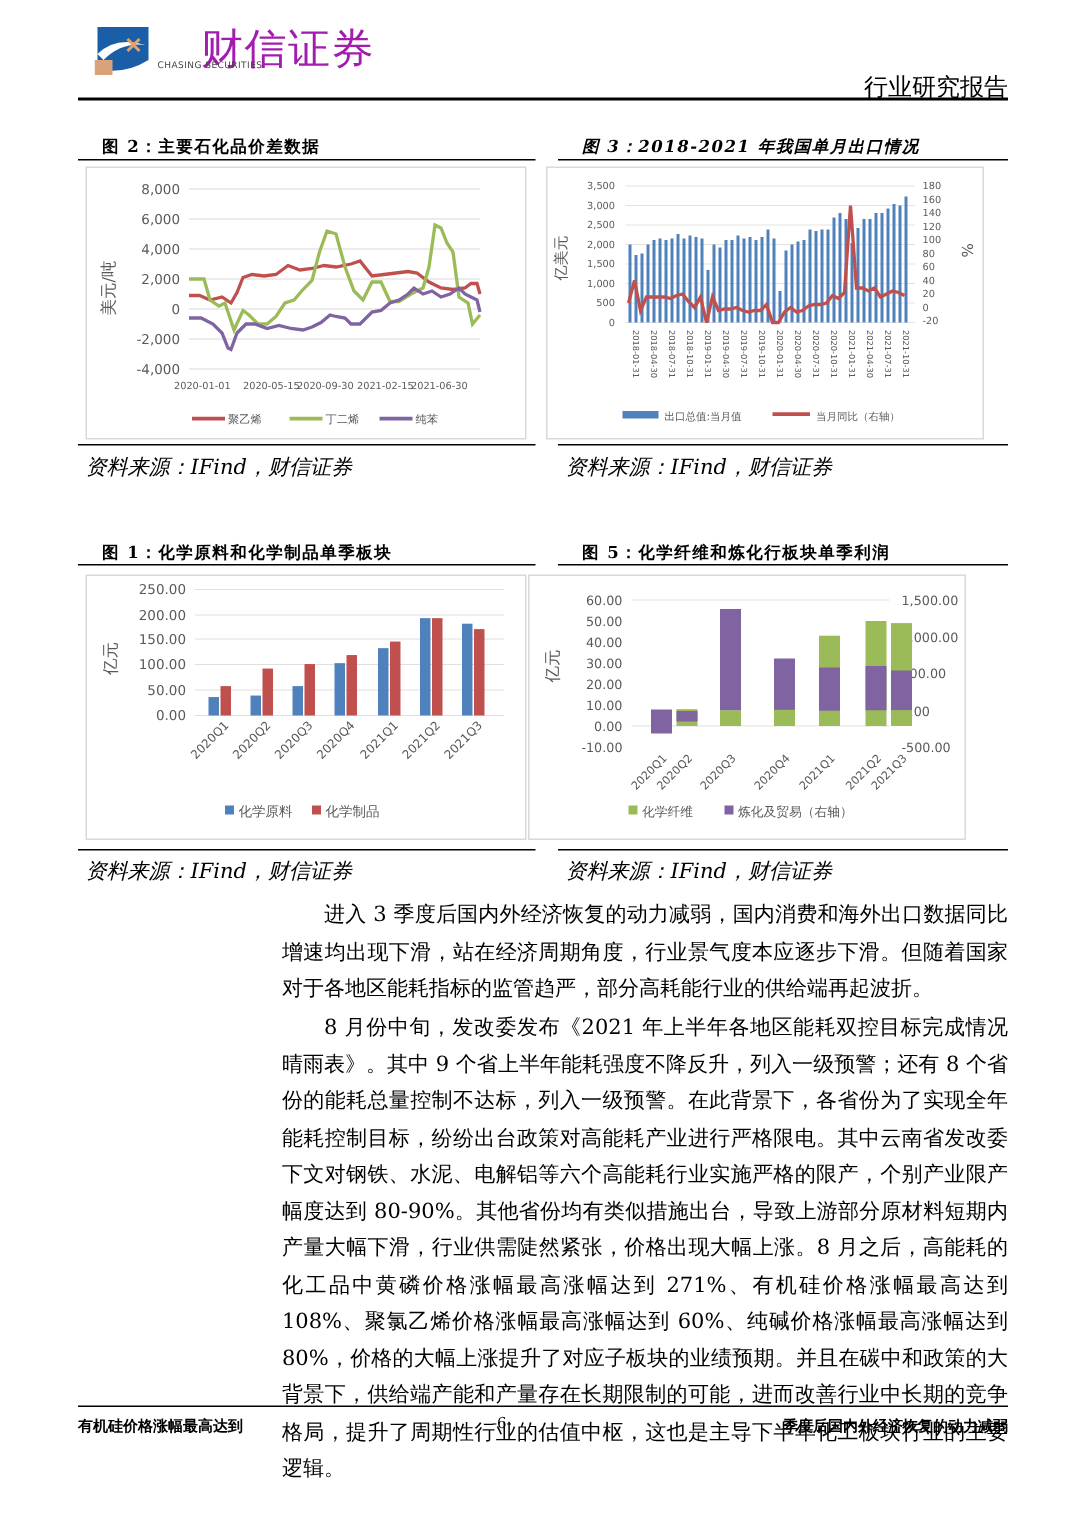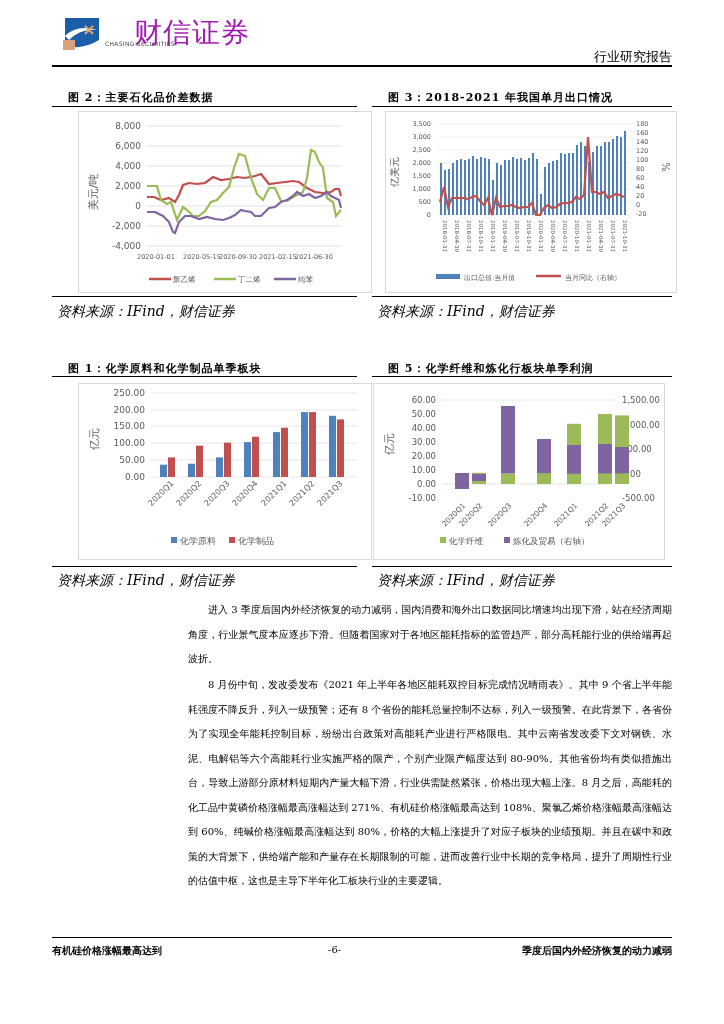--- a/index.html
+++ b/index.html
@@ -3,29 +3,29 @@
 <meta charset="utf-8">
 <style>
   html, body { margin: 0; padding: 0; background: #ffffff; }
   body { width: 724px; height: 1024px; position: relative; overflow: hidden;
          font-family: "DejaVu Serif", "Liberation Serif", serif; color: #000; }
   .abs { position: absolute; }
   
   .logo-mark { left: 63px; top: 16px; width: 38px; height: 34px; }
   .logo-cn { left: 105px; top: 14px; font-family: "DejaVu Sans", sans-serif; font-size: 28px; color: #a21caf; letter-spacing: 1px; margin-left: 29px; }
   .logo-en { left: 105px; top: 40px; font-family: "DejaVu Sans", sans-serif; font-size: 6px; color: #444; letter-spacing: 0.3px; }
-  .doc-type { right: 52px; top: 48px; font-size: 13px; }
+  .doc-type { right: 52px; top: 48px; font-size: 16px; }
   .header-rule { left: 52px; top: 65px; width: 620px; height: 2px; background: #000; }
   
   .fig-title { font-size: 11px; font-weight: bold; letter-spacing: 1px; white-space: nowrap; padding-left: 12px; }
   .fig-rule { height: 1px; background: #000; }
-  .fig-frame { border: 1px solid #d9d9d9; background: #fff; margin-left: 21px; }
+  .fig-frame { border: 1px solid #d9d9d9; background: #fff; }
   .source { font-size: 14px; font-style: italic; white-space: nowrap; }
   
-  .para { left: 188px; width: 484px; font-size: 10px; line-height: 24.5px; text-align: justify; }
+  .para { left: 188px; width: 484px; font-size: 14px; line-height: 24.5px; text-align: justify; }
   .para p { margin: 0; text-indent: 2em; }
   .footer-rule { left: 52px; top: 937px; width: 620px; height: 1px; background: #000; }
   .footer { top: 944px; font-size: 10px; font-weight: bold; }
   svg text { font-family: "DejaVu Sans", "Liberation Sans", sans-serif; }
 </style>
 </head>
 <body>
 
 <div class="abs logo-mark">
   <svg width="38" height="34" viewBox="0 0 38 34">
@@ -81,21 +81,21 @@
       <line x1="135" y1="167" x2="157" y2="167" stroke="#9bbb59" stroke-width="2.5"></line>
       <text x="159" y="170">丁二烯</text>
       <line x1="195" y1="167" x2="217" y2="167" stroke="#8064a2" stroke-width="2.5"></line>
       <text x="219" y="170">纯苯</text>
     </g>
   </svg>
 </div>
 <div class="abs fig-rule" style="left:52px; top:296px; width:305px;"></div>
 <div class="abs source" style="left:57px; top:303px;">资料来源：IFind，财信证券</div>
 
-<div class="abs fig-title" style="left:376px; top:90px;">图 3：2018-2021 年我国单月出口情况</div>
+<div class="abs fig-title" style="left:376px; top:90px;font-style:italic;">图 3：2018-2021 年我国单月出口情况</div>
 <div class="abs fig-rule" style="left:372px; top:106px; width:300px;"></div>
 <div class="abs fig-frame" style="left:364px; top:111px; width:290px; height:180px;text-align:right;">
   <svg width="290" height="180" viewBox="0 0 290 180">
     <g font-size="6.5" fill="#595959" text-anchor="end">
       <text x="45" y="14">3,500</text>
       <text x="45" y="27">3,000</text>
       <text x="45" y="40">2,500</text>
       <text x="45" y="53">2,000</text>
       <text x="45" y="66">1,500</text>
       <text x="45" y="79">1,000</text>

